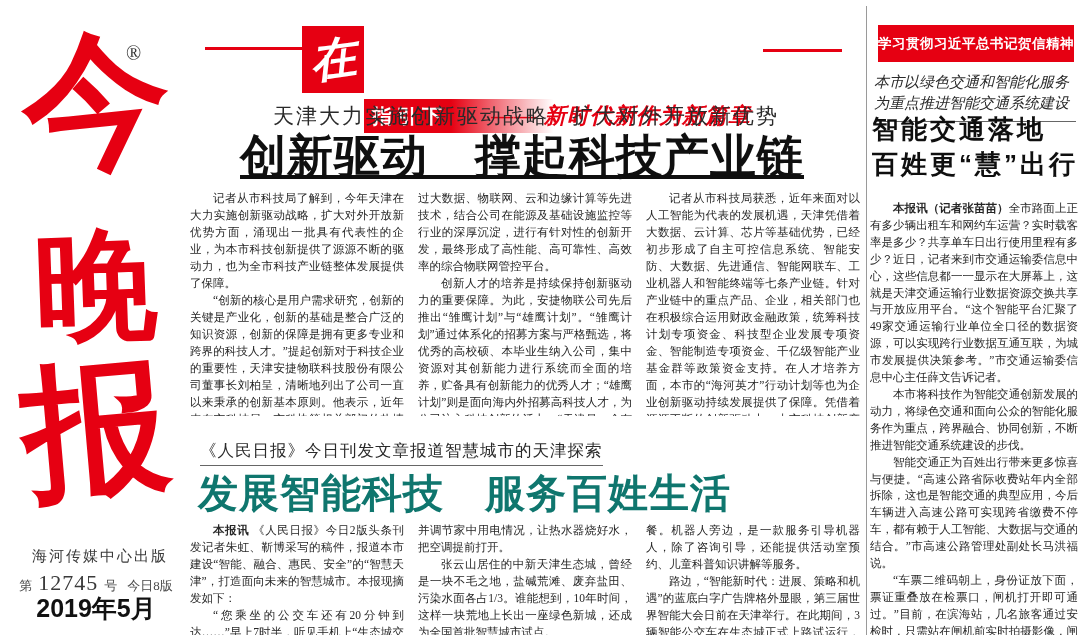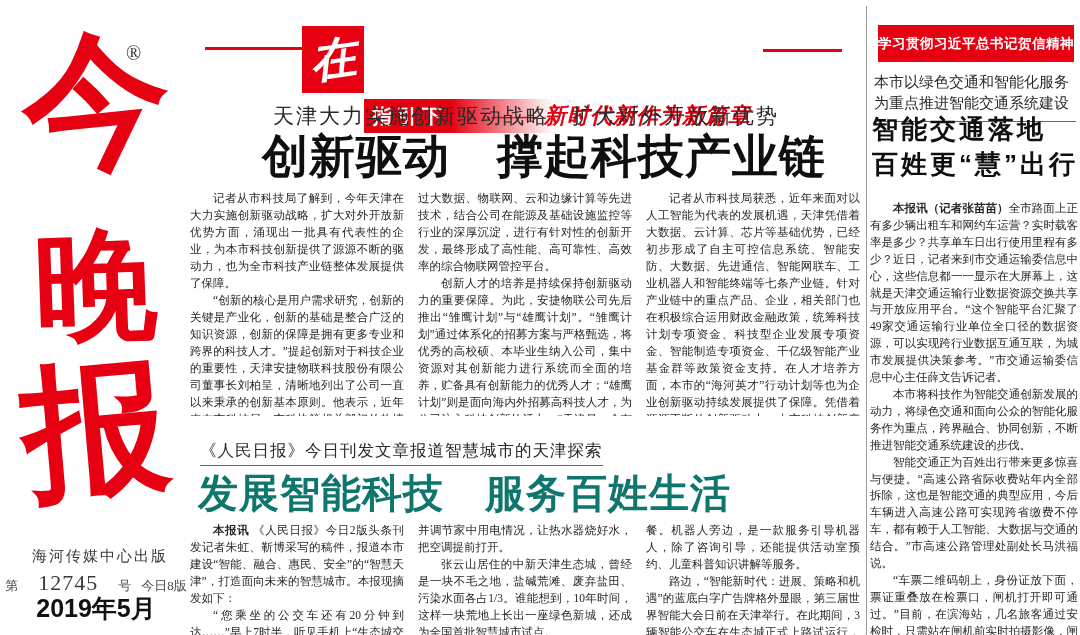--- a/index.html
+++ b/index.html
@@ -13,21 +13,21 @@
              font-weight:bold;line-height:1;font-family:"Liberation Serif","DejaVu Serif",serif;}
   .mast-char.c1{top:28px;font-size:148px;transform:rotate(-6deg);}
   .mast-char.c2{top:226px;font-size:122px;transform:rotate(-2deg);}
   .mast-char.c3{top:358px;font-size:146px;transform:rotate(-5deg);}
   .reg-mark{position:absolute;left:126px;top:42px;font-size:20px;color:#333;font-weight:normal;}
   .publisher{position:absolute;left:4px;top:547px;width:192px;text-align:center;
              font-size:15px;letter-spacing:2px;color:#3a3a3a;}
   .issue-line{position:absolute;left:0;top:570px;width:192px;display:flex;justify-content:center;
               align-items:baseline;color:#4a4a4a;}
   .issue-line .sm{font-size:13px;}
-  .issue-line .num{font-size:22px;letter-spacing:1px;margin:0 20px;color:#3a3a3a;}
+  .issue-line .num{font-size:22px;letter-spacing:1px;margin:0 6px;color:#3a3a3a;}
   .issue-line .gap{width:10px;}
   .pub-date{position:absolute;left:0;top:592px;width:192px;text-align:center;font-size:25px;
             font-weight:bold;color:#111;font-family:"Liberation Sans","DejaVu Sans",sans-serif;}
 
   
   .rule-red{background:#e60012;height:3px;}
   .zai-box{left:302px;top:26px;width:62px;height:67px;background:#e60012;display:flex;
            align-items:center;justify-content:center;}
   .zai-box span{color:#fff;font-size:46px;font-weight:bold;font-style:italic;transform:rotate(-8deg);
                 font-family:"Liberation Serif","DejaVu Serif",serif;}
@@ -38,42 +38,42 @@
                  background:linear-gradient(90deg,#e60012 0%,#e60012 22%,rgba(230,0,18,0) 48%);
                  display:flex;align-items:center;justify-content:space-between;padding:0 8px;box-sizing:border-box;margin-top:40px;}
   .guide-label{color:#fff;font-size:20px;font-weight:bold;letter-spacing:5px;
                font-family:"Liberation Sans","DejaVu Sans",sans-serif;}
   .slogan{color:#e60012;font-size:22px;font-weight:bold;font-style:italic;letter-spacing:1px;
           font-family:"Liberation Serif","DejaVu Serif",serif;}
 
   
   .kicker1{left:190px;top:102px;width:672px;text-align:center;font-size:21px;color:#2a2a2a;
            letter-spacing:2px;}
-  .headline1{left:208px;top:126px;width:672px;text-align:center;font-size:46px;font-weight:bold;
-             color:#0f0f0f;letter-spacing:1px;font-family:"Liberation Sans","DejaVu Sans",sans-serif;}
+  .headline1{left:186px;top:126px;width:672px;text-align:center;font-size:46px;font-weight:bold;
+             color:#0f0f0f;letter-spacing:1px;font-family:"Liberation Sans","DejaVu Sans",sans-serif;text-decoration:underline;}
   .cols{display:flex;gap:14px;}
   .cols1{left:190px;top:190px;width:672px;height:226px;overflow:hidden;}
   .col{width:214px;font-size:11.5px;line-height:17px;text-align:justify;color:#262626;}
   .para{margin:0;}
   .indent{text-indent:2em;}
 
   
   .kicker2{left:200px;top:440px;font-size:16.5px;color:#2a2a2a;letter-spacing:1px;
            border-bottom:1px solid #666;padding-bottom:3px;}
   .headline2{left:198px;top:466px;width:672px;font-size:40px;font-weight:bold;color:#0f766e;
              letter-spacing:1px;font-family:"Liberation Sans","DejaVu Sans",sans-serif;}
   .cols2{left:190px;top:522px;width:672px;height:113px;overflow:hidden;}
 
   
   .v-divider{left:866px;top:6px;width:1px;height:629px;background:#9a9a9a;}
   .right-banner{left:878px;top:25px;width:196px;height:37px;background:#e60012;color:#fff;
                 display:flex;align-items:center;justify-content:center;font-size:13.5px;font-weight:bold;
                 font-family:"Liberation Sans","DejaVu Sans",sans-serif;letter-spacing:0.5px;}
   .right-kicker{left:874px;top:72px;width:202px;font-size:15px;line-height:21px;color:#2a2a2a;
-                border-bottom:1px solid #666;padding-bottom:7px;}
+                border-bottom:1px solid #666;padding-bottom:7px;font-style:italic;}
   .right-headline{left:872px;top:112px;width:206px;font-size:26px;font-weight:bold;line-height:35px;
                   color:#0f0f0f;letter-spacing:3px;font-family:"Liberation Sans","DejaVu Sans",sans-serif;}
   .right-body{left:870px;top:200px;width:208px;height:443px;overflow:hidden;font-size:11.5px;
               line-height:16.9px;text-align:justify;color:#262626;}
   b.lead{font-family:"Liberation Sans","DejaVu Sans",sans-serif;}
 </style>
 </head>
 <body>
 
 <div class="page">

